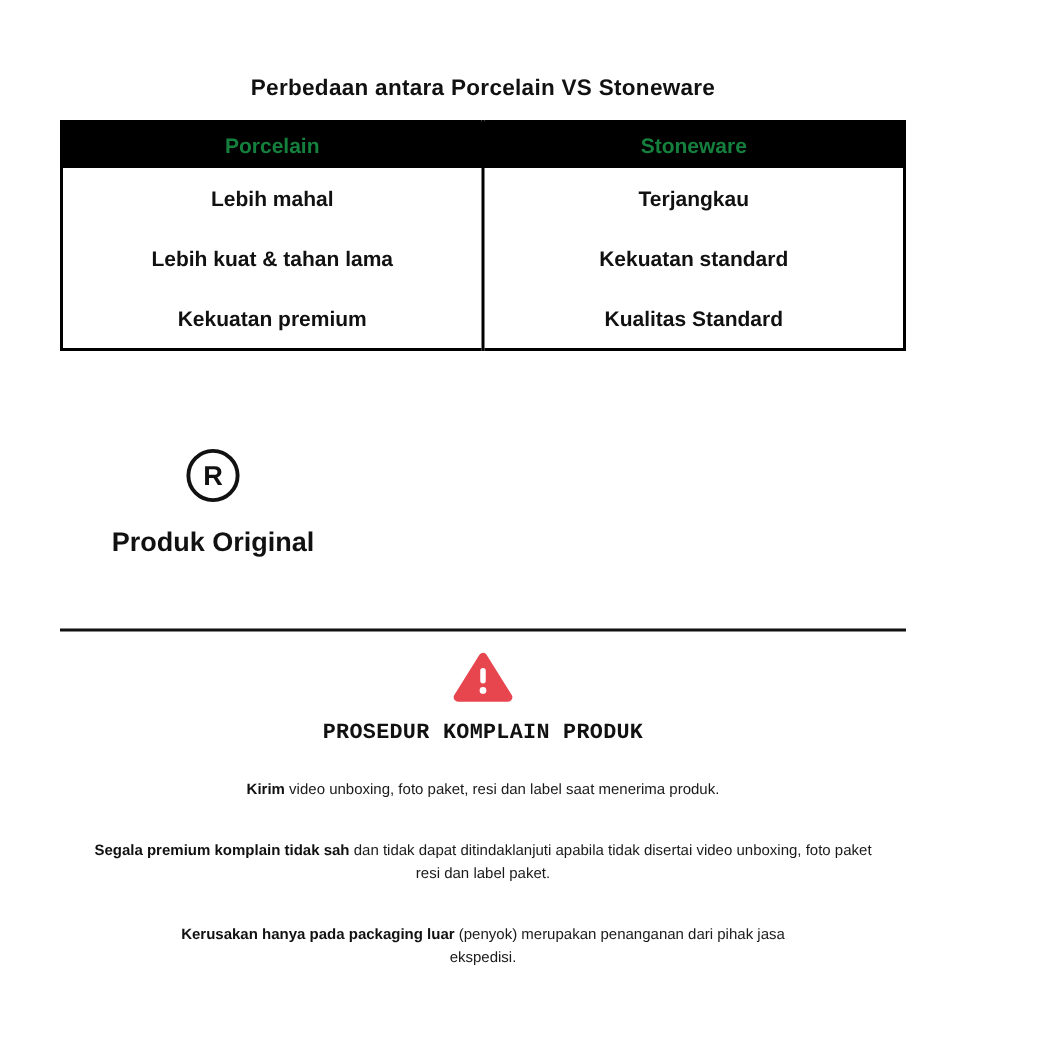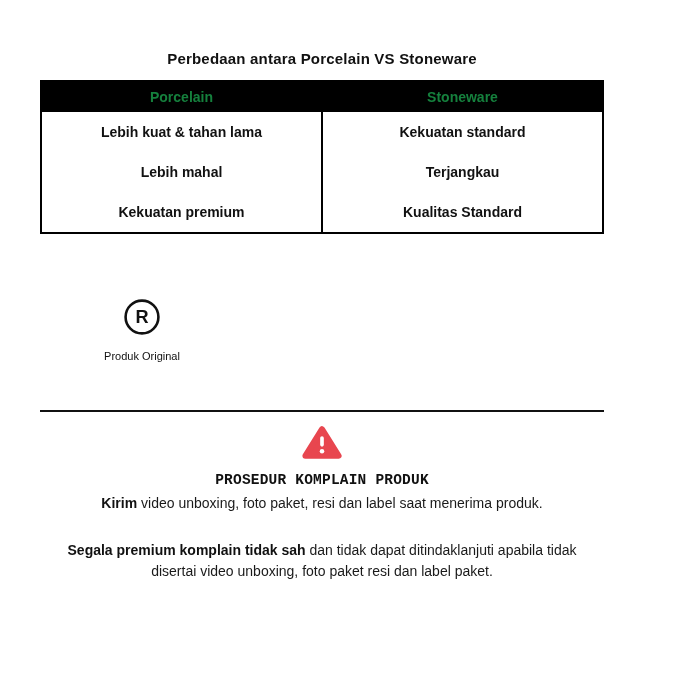--- a/index.html
+++ b/index.html
@@ -22,29 +22,29 @@
   td {
     text-align:center; font-weight:700; font-size:14px;
     padding:12px 8px; background:#fff;
   }
   td + td { border-left:2px solid #000; }
   th + th { border-left:2px solid #000; }
 
   .features { width:520px; margin:60px auto 0; display:flex; justify-content:space-between; }
   .feature { width:160px; display:flex; flex-direction:column; align-items:center; text-align:center; }
   .feature .icon-box { height:42px; display:flex; align-items:flex-end; justify-content:center; }
-  .feature .label { margin-top:13px; font-weight:400; font-size:11px; line-height:1.35; }
+  .feature .label { margin-top:13px; font-weight:700; font-size:18px; line-height:1.35; }
 
   .divider { width:564px; margin:46px auto 0; border-top:2px solid #111; }
 
   .warning-wrap { display:flex; justify-content:center; margin-top:12px; }
 
   .complaint-heading { text-align:center; font-weight:700; font-size:14.5px; margin-top:11px; letter-spacing:.2px;font-family:Liberation Mono, monospace; }
 
-  .para { text-align:center; font-size:14px; line-height:1.5; margin:5px auto 0; color:#1a1a1a; }
+  .para { text-align:center; font-size:10px; line-height:1.5; margin:22px auto 0; color:#1a1a1a; }
   .para strong { font-weight:700; color:#111; }
   .p1 { max-width:560px; }
   .p2 { max-width:530px; margin-top:26px; }
   .p3 { max-width:410px; margin-top:26px; }
 </style>
 </head>
 <body>
 
 <div class="page">
 
@@ -53,26 +53,26 @@
   <div class="table-wrap">
     <table>
       <thead>
         <tr>
           <th>Porcelain</th>
           <th>Stoneware</th>
         </tr>
       </thead>
       <tbody>
         <tr>
+          <td>Lebih mahal</td>
+          <td>Terjangkau</td>
+        </tr>
+        <tr>
           <td>Lebih kuat &amp; tahan lama</td>
           <td>Kekuatan standard</td>
-        </tr>
-        <tr>
-          <td>Lebih mahal</td>
-          <td>Terjangkau</td>
         </tr>
         <tr>
           <td>Kekuatan premium</td>
           <td>Kualitas Standard</td>
         </tr>
       </tbody>
     </table>
   </div>
 
   <div class="features">
@@ -100,14 +100,15 @@
       <circle cx="24" cy="32.5" r="2.7" fill="#ffffff"></circle>
     </svg>
   </div>
 
   <div class="complaint-heading">PROSEDUR KOMPLAIN PRODUK</div>
 
   <p class="para p1"><strong>Kirim</strong><span> video unboxing, foto paket, resi dan label saat menerima produk.</span></p>
 
   <p class="para p2"><strong>Segala premium komplain tidak sah</strong><span> dan tidak dapat ditindaklanjuti apabila tidak disertai video unboxing, foto paket resi dan label paket.</span></p>
 
+  <p class="para p3"><strong>Kerusakan hanya pada packaging luar</strong><span> (penyok) merupakan penanganan dari pihak jasa ekspedisi.</span></p>
 
 </div>
 
 </body></html>

